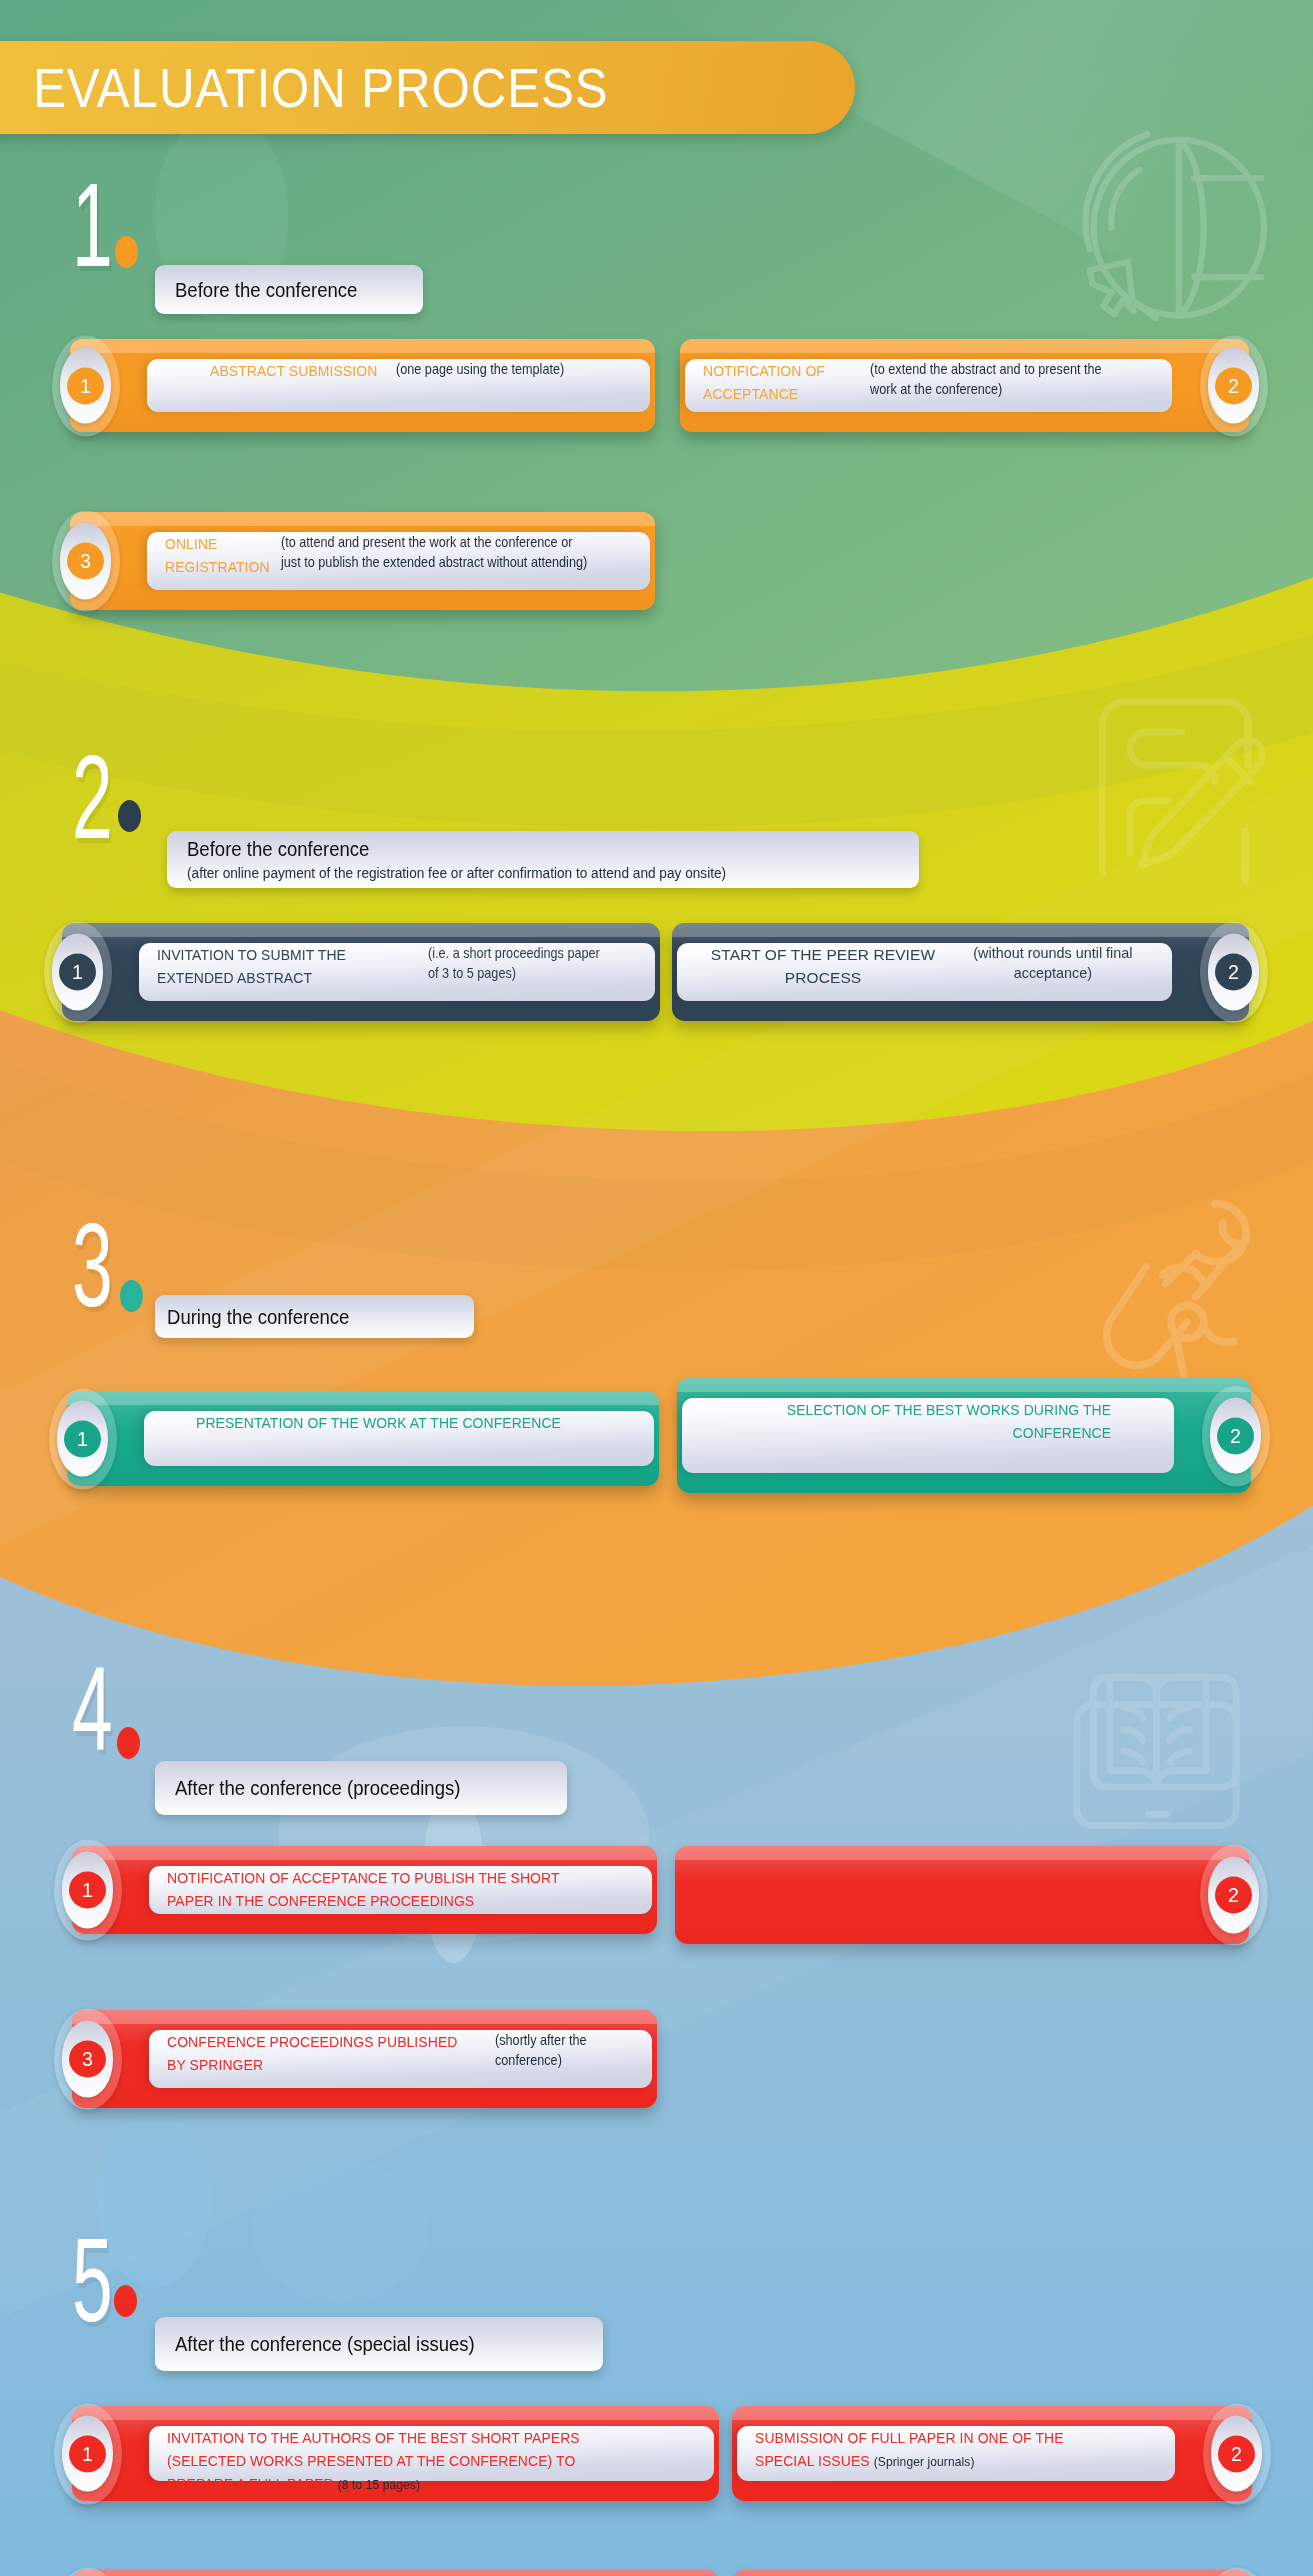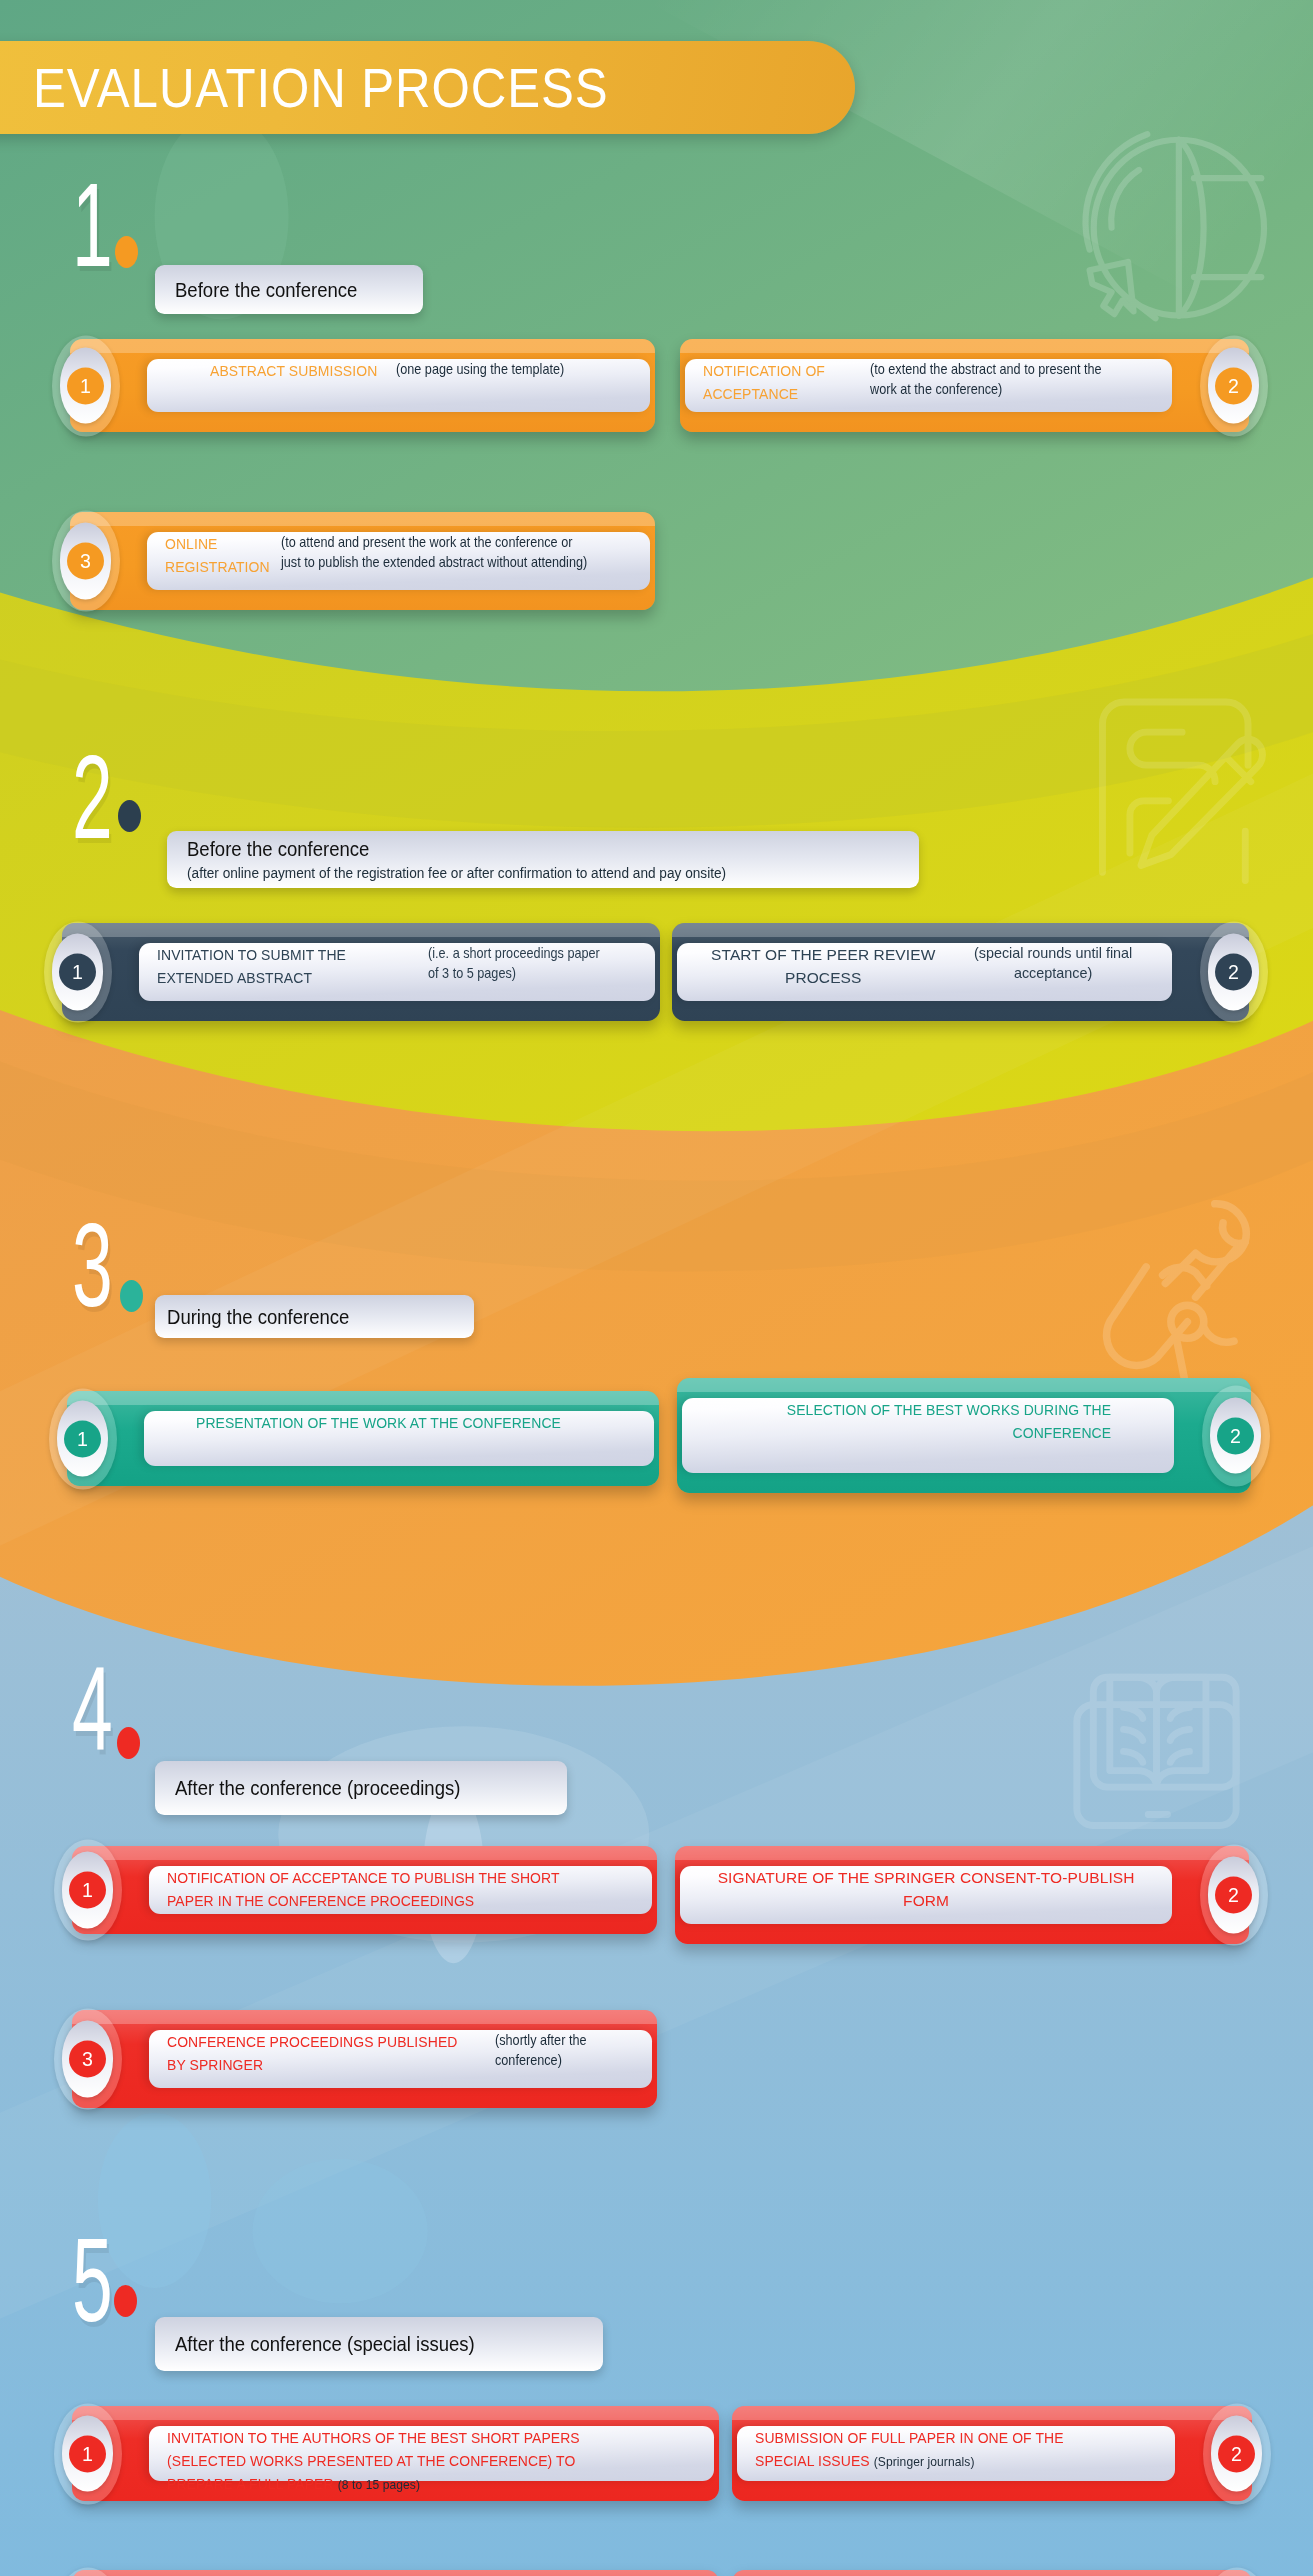--- a/index.html
+++ b/index.html
@@ -344,21 +344,21 @@
       <div class="ring-outer"></div>
         <div class="ring-white"></div>
       <div class="knob">1</div>
     </div>
   </div>
 
   <div class="card t-dark badge-right" style="left:672px; top:155px; width:577px; height:98px;">
     <div class="outer-hi"></div>
     <div class="inner">
       <div class="ctitle center">START OF THE PEER REVIEW PROCESS</div>
-      <div class="csub center">(special rounds until final acceptance)</div>
+      <div class="csub center">(without rounds until final acceptance)</div>
     </div>
     <div class="badge right">
       <div class="ring-outer"></div>
         <div class="ring-white"></div>
       <div class="knob">2</div>
     </div>
   </div>
 </div>
 
 <div class="section" style="top:1236px;">
@@ -411,23 +411,20 @@
     </div>
     <div class="badge left">
       <div class="ring-outer"></div>
         <div class="ring-white"></div>
       <div class="knob">1</div>
     </div>
   </div>
 
   <div class="card t-red badge-right" style="left:675px; top:166px; width:574px; height:98px;">
     <div class="outer-hi"></div>
-    <div class="inner">
-      <div class="ctitle center">SIGNATURE OF THE SPRINGER CONSENT-TO-PUBLISH FORM</div>
-    </div>
     <div class="badge right">
       <div class="ring-outer"></div>
         <div class="ring-white"></div>
       <div class="knob">2</div>
     </div>
   </div>
 
   <div class="card t-red badge-left" style="left:72px; top:330px; width:585px; height:98px;">
     <div class="outer-hi"></div>
     <div class="inner">

